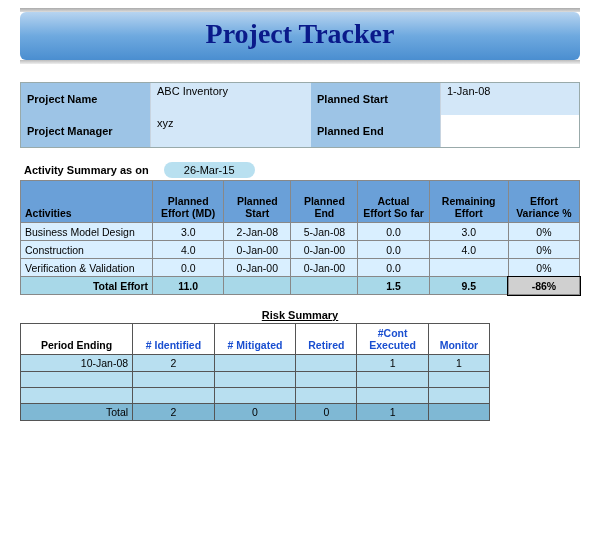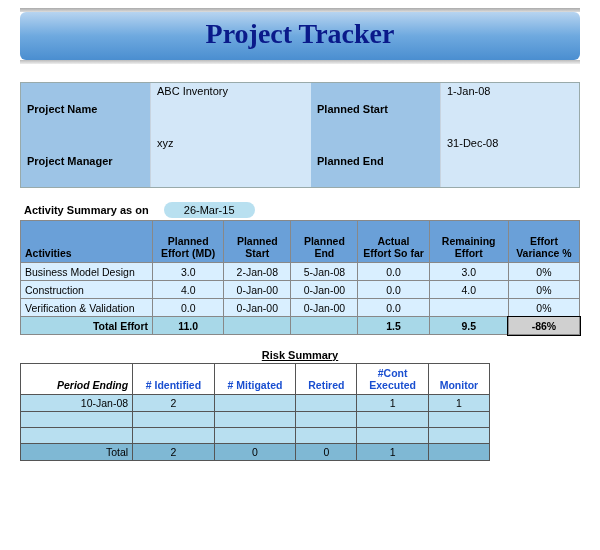--- a/index.html
+++ b/index.html
@@ -40,21 +40,21 @@
   .info-box {
     margin: 0 20px 14px 20px;
     border: 1px solid #9aa;
     display: grid;
     grid-template-columns: 130px 160px 130px 1fr;
     font-size: 11px;
   }
   .info-box .label {
     background: #9dc4e6;
     font-weight: bold;
-    padding: 20px 6px;
+    padding: 10px 6px;
     border-right: 1px solid #c8d4e0;
   }
   .info-box .value {
     background: #d3e7f8;
     padding: 2px 6px;
   }
   .section-line {
     margin: 0 20px 2px 20px;
   }
   .section-label {
@@ -124,21 +124,21 @@
   table.risk th {
     background: #fff;
     border: 1px solid #555;
     padding: 3px 4px;
     font-weight: bold;
     text-align: center;
     vertical-align: bottom;
     height: 30px;
   }
   table.risk th.blue { color: #1a4fd0; }
-  table.risk th.first { text-align: right; vertical-align: bottom; font-style: italic; }
+  table.risk th.first { text-align: center; vertical-align: bottom; }
   table.risk td {
     border: 1px solid #555;
     padding: 2px 4px;
     background: #b8dff0;
     text-align: center;
     height: 16px;
   }
   table.risk td.name { text-align: right; background: #b8dff0; }
   table.risk tr.empty td { background: #b8dff0; }
   table.risk tr.total td {
@@ -157,21 +157,20 @@
 <div class="bottom-hr"></div>
 
 <div class="info-box">
   <div class="label">Project Name</div>
   <div class="value">ABC Inventory</div>
   <div class="label">Planned Start</div>
   <div class="value">1-Jan-08</div>
   <div class="label">Project Manager</div>
   <div class="value">xyz</div>
   <div class="label">Planned End</div>
-  <div class="value">31-Dec-08</div>
 </div>
 
 <div class="section-line">
   <span class="section-label">Activity Summary as on</span>
   <span class="section-date">26-Mar-15</span>
 </div>
 
 <table class="activity">
   <thead>
     <tr>

